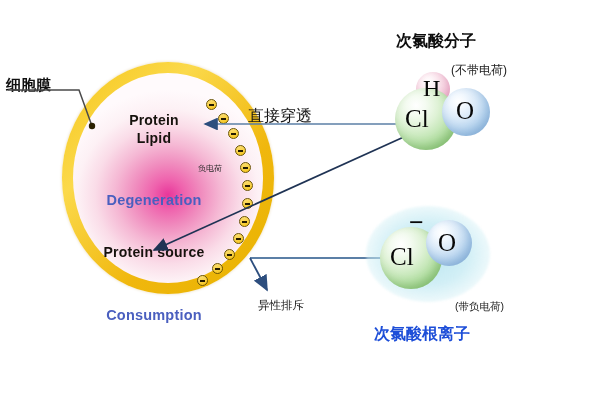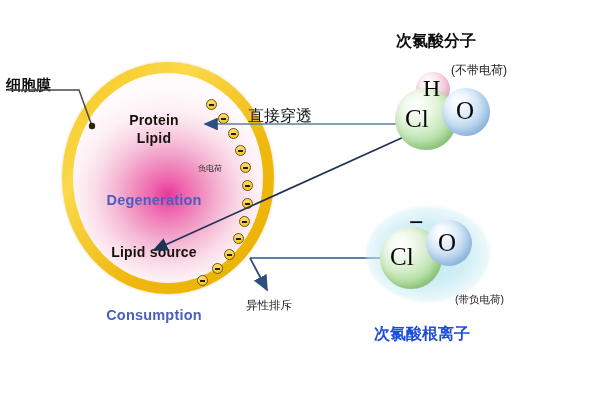--- a/index.html
+++ b/index.html
@@ -97,38 +97,38 @@
     left: 198px; top: 163px;
     font-size: 8px;
     color: #2a2a2a;
   }
   #penetrate-label {
     left: 248px; top: 106px;
     font-size: 16px;
     color: #161616;
   }
   #repulsion-label {
-    left: 246px; top: 298px;
+    left: 258px; top: 298px;
     font-size: 11.5px;
     color: #161616;
     text-align: center;
   }
   #hocl-title {
     left: 396px; top: 31px;
     font-size: 16px;
     font-weight: bold;
     color: #0d0d0d;
   }
   #hocl-charge {
     left: 451px; top: 62px;
     font-size: 12px;
     color: #1b1b1b;
   }
   #clo-charge {
-    left: 455px; top: 293px;
+    left: 455px; top: 300px;
     font-size: 10.5px;
     color: #1b1b1b;
   }
   #clo-title {
     left: 374px; top: 324px;
     font-size: 16px;
     font-weight: bold;
     color: #1d4ed8;
   }
 
@@ -201,21 +201,21 @@
     <div class="pip" style="left:197px; top:275px;"></div>
   </div>
 
   <div class="abs" id="cell-text-top">
     <span class="t-black">Protein</span>
     <span class="t-black">Lipid</span>
     <span class="t-blue">Degeneration</span>
   </div>
 
   <div class="abs" id="cell-text-bottom">
-    <span class="t-black">Lipid source</span>
+    <span class="t-black">Protein source</span>
     <span class="t-blue">Consumption</span>
   </div>
 
   <div class="abs" id="neg-charge-label">负电荷</div>
 
   <div class="abs" id="cell-membrane-label">细胞膜</div>
   <svg class="abs" style="left:0;top:0;" width="600" height="400">
     <polyline points="8,90 79,90 92,126" fill="none" stroke="#4a4a4a" stroke-width="1.5"></polyline>
     <circle cx="92" cy="126" r="3.2" fill="#2b2000"></circle>
   </svg>

